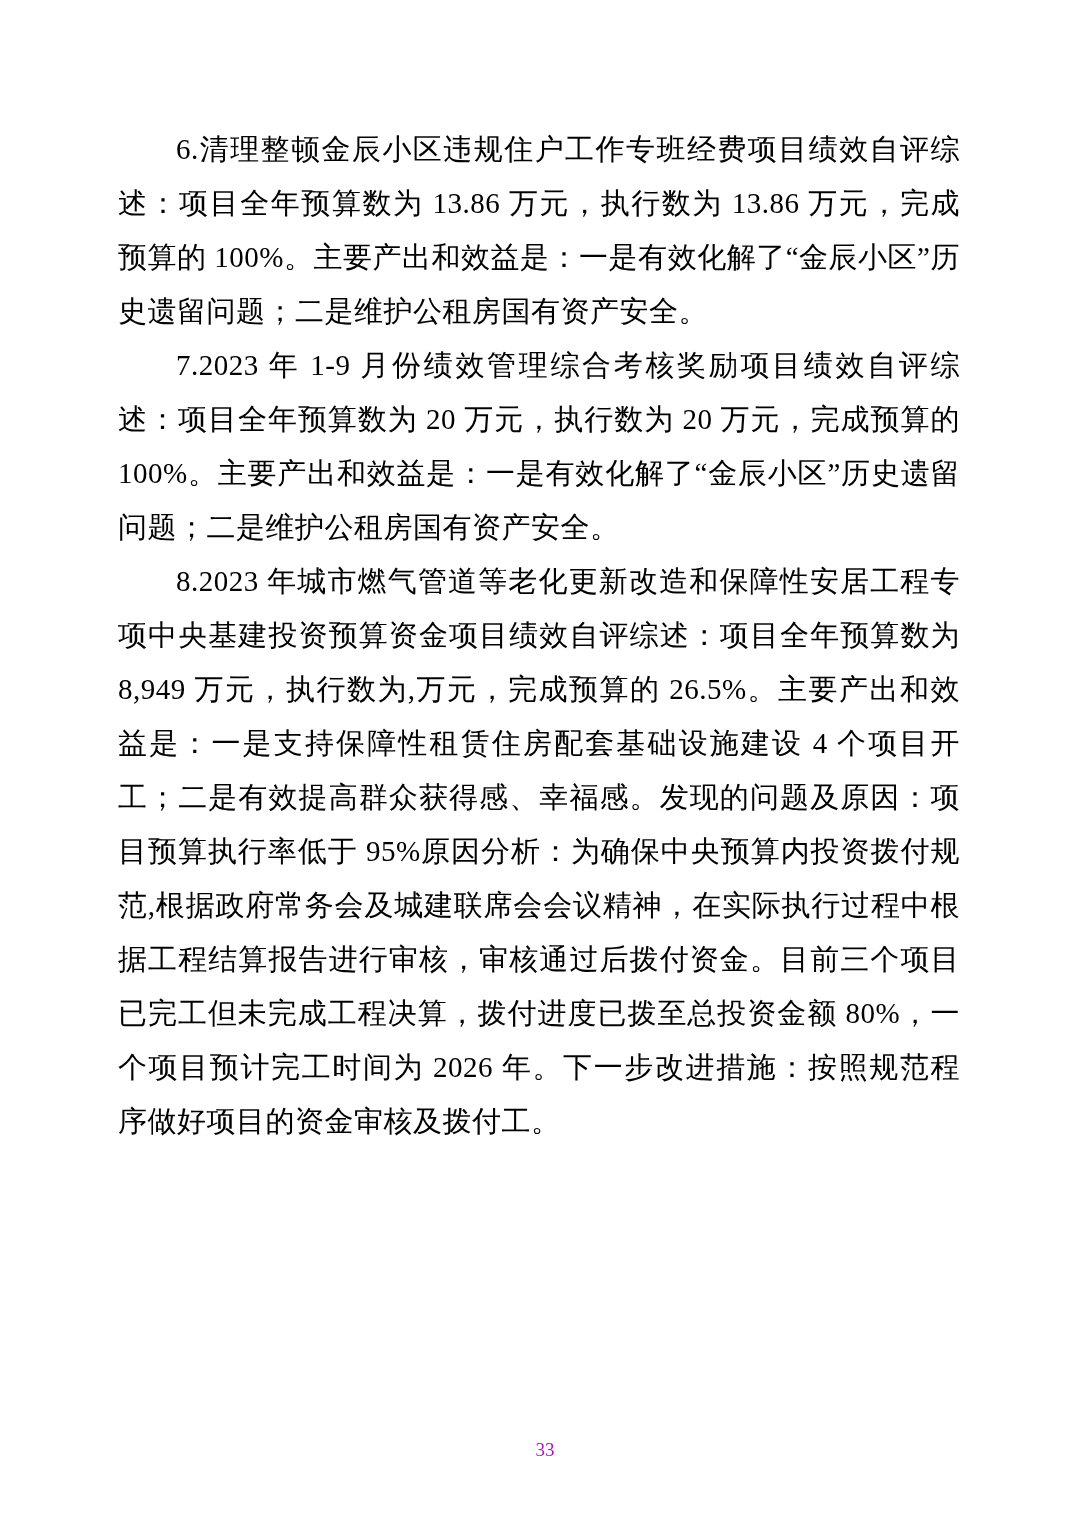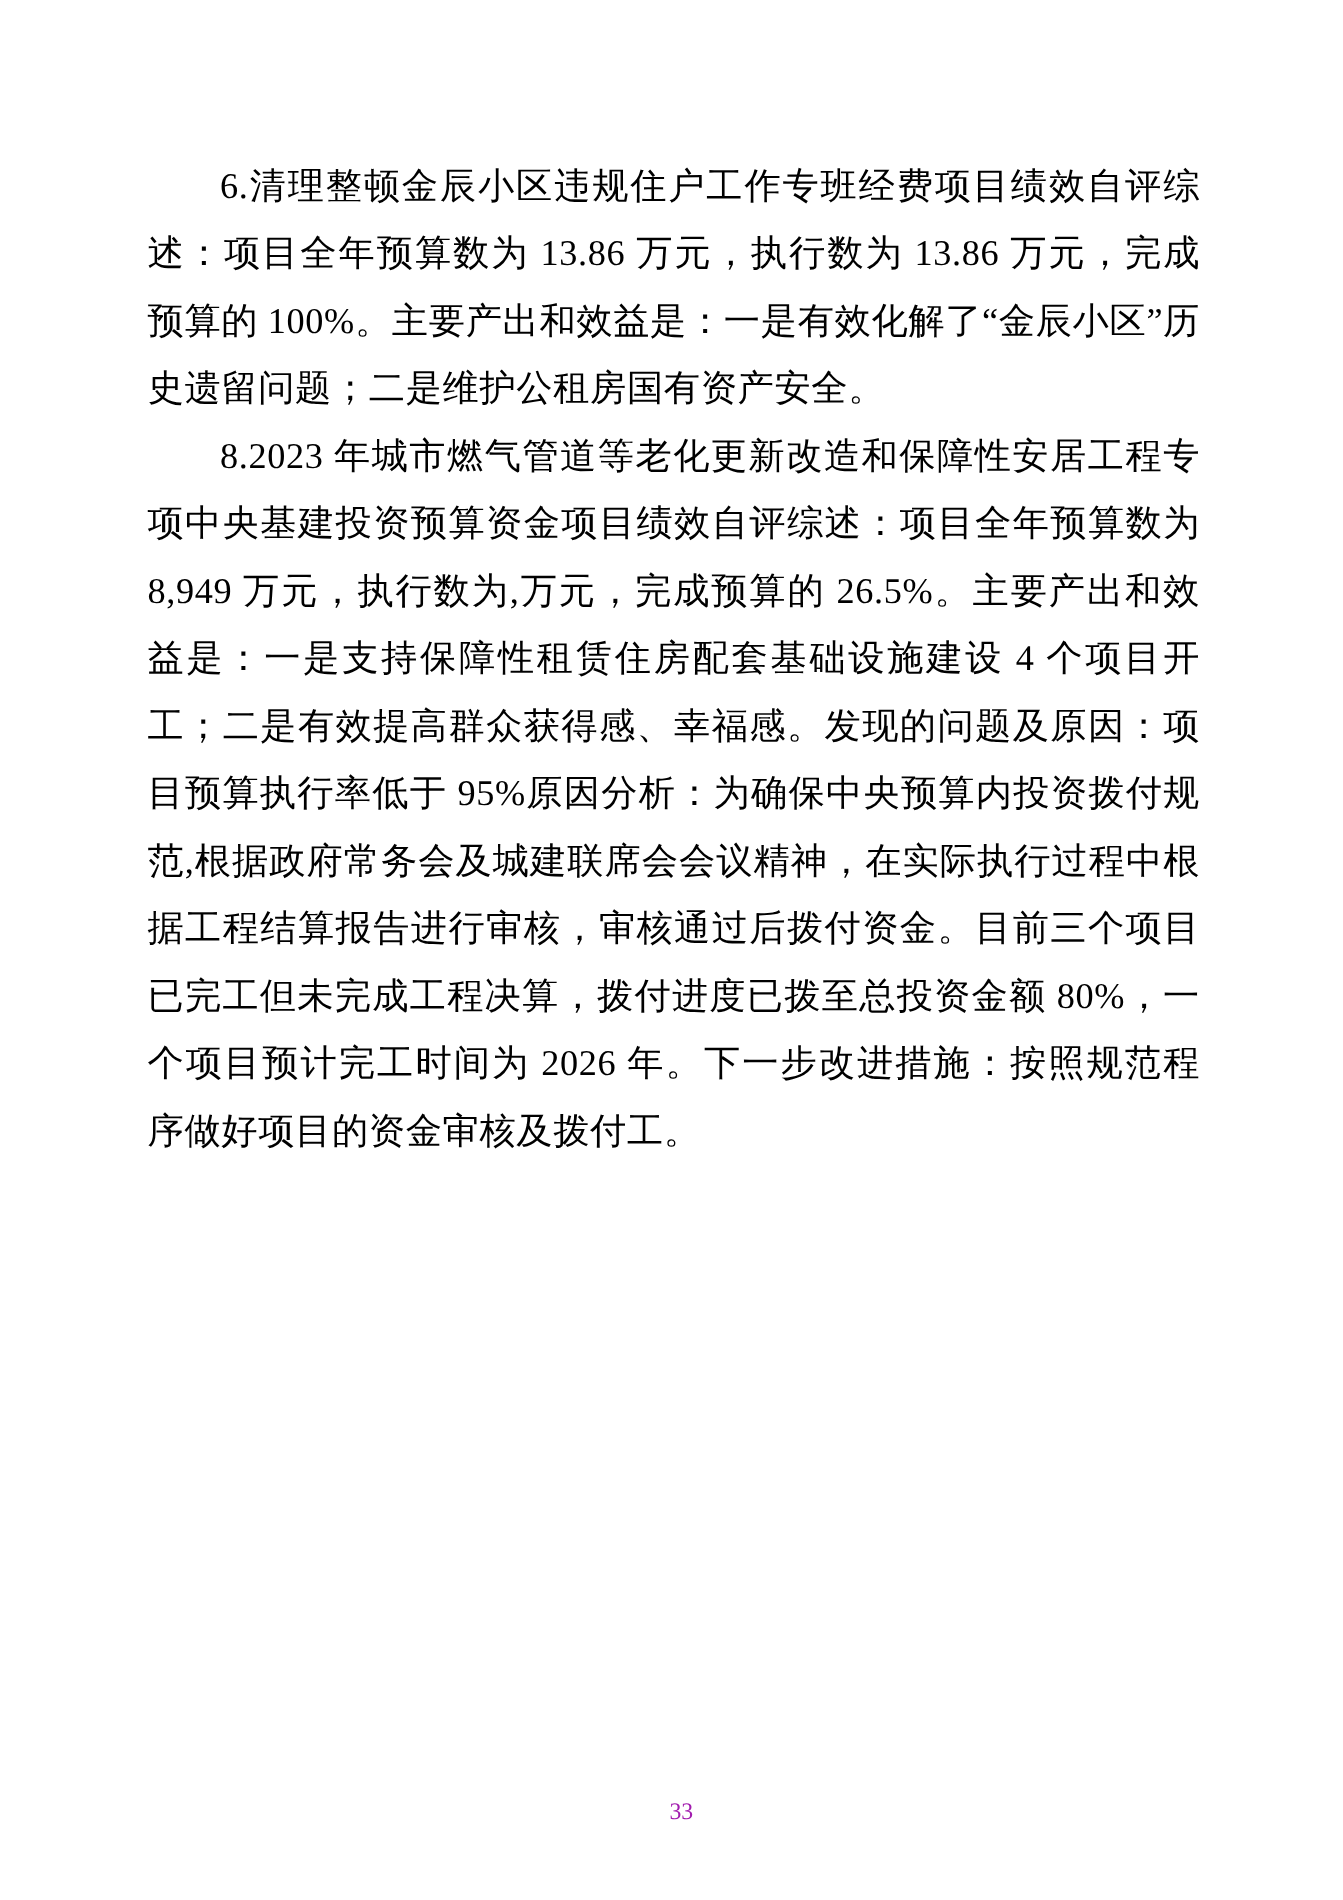--- a/index.html
+++ b/index.html
@@ -44,16 +44,17 @@
     line-height: 24px;
     color: #a21caf;
   }
 </style>
 </head>
 <body>
 
 <div class="page">
   <div class="content">
     <p>6.清理整顿金辰小区违规住户工作专班经费项目绩效自评综述：项目全年预算数为 13.86 万元，执行数为 13.86 万元，完成预算的 100%。主要产出和效益是：一是有效化解了“金辰小区”历史遗留问题；二是维护公租房国有资产安全。</p>
+    <p>7.2023 年 1-9 月份绩效管理综合考核奖励项目绩效自评综述：项目全年预算数为 20 万元，执行数为 20 万元，完成预算的 100%。主要产出和效益是：一是有效化解了“金辰小区”历史遗留问题；二是维护公租房国有资产安全。</p>
     <p>8.2023 年城市燃气管道等老化更新改造和保障性安居工程专项中央基建投资预算资金项目绩效自评综述：项目全年预算数为 8,949 万元，执行数为,万元，完成预算的 26.5%。主要产出和效益是：一是支持保障性租赁住房配套基础设施建设 4 个项目开工；二是有效提高群众获得感、幸福感。发现的问题及原因：项目预算执行率低于 95%原因分析：为确保中央预算内投资拨付规范,根据政府常务会及城建联席会会议精神，在实际执行过程中根据工程结算报告进行审核，审核通过后拨付资金。目前三个项目已完工但未完成工程决算，拨付进度已拨至总投资金额 80%，一个项目预计完工时间为 2026 年。下一步改进措施：按照规范程序做好项目的资金审核及拨付工。</p>
   </div>
   <div class="page-footer">33</div>
 </div>
 
 </body></html>

